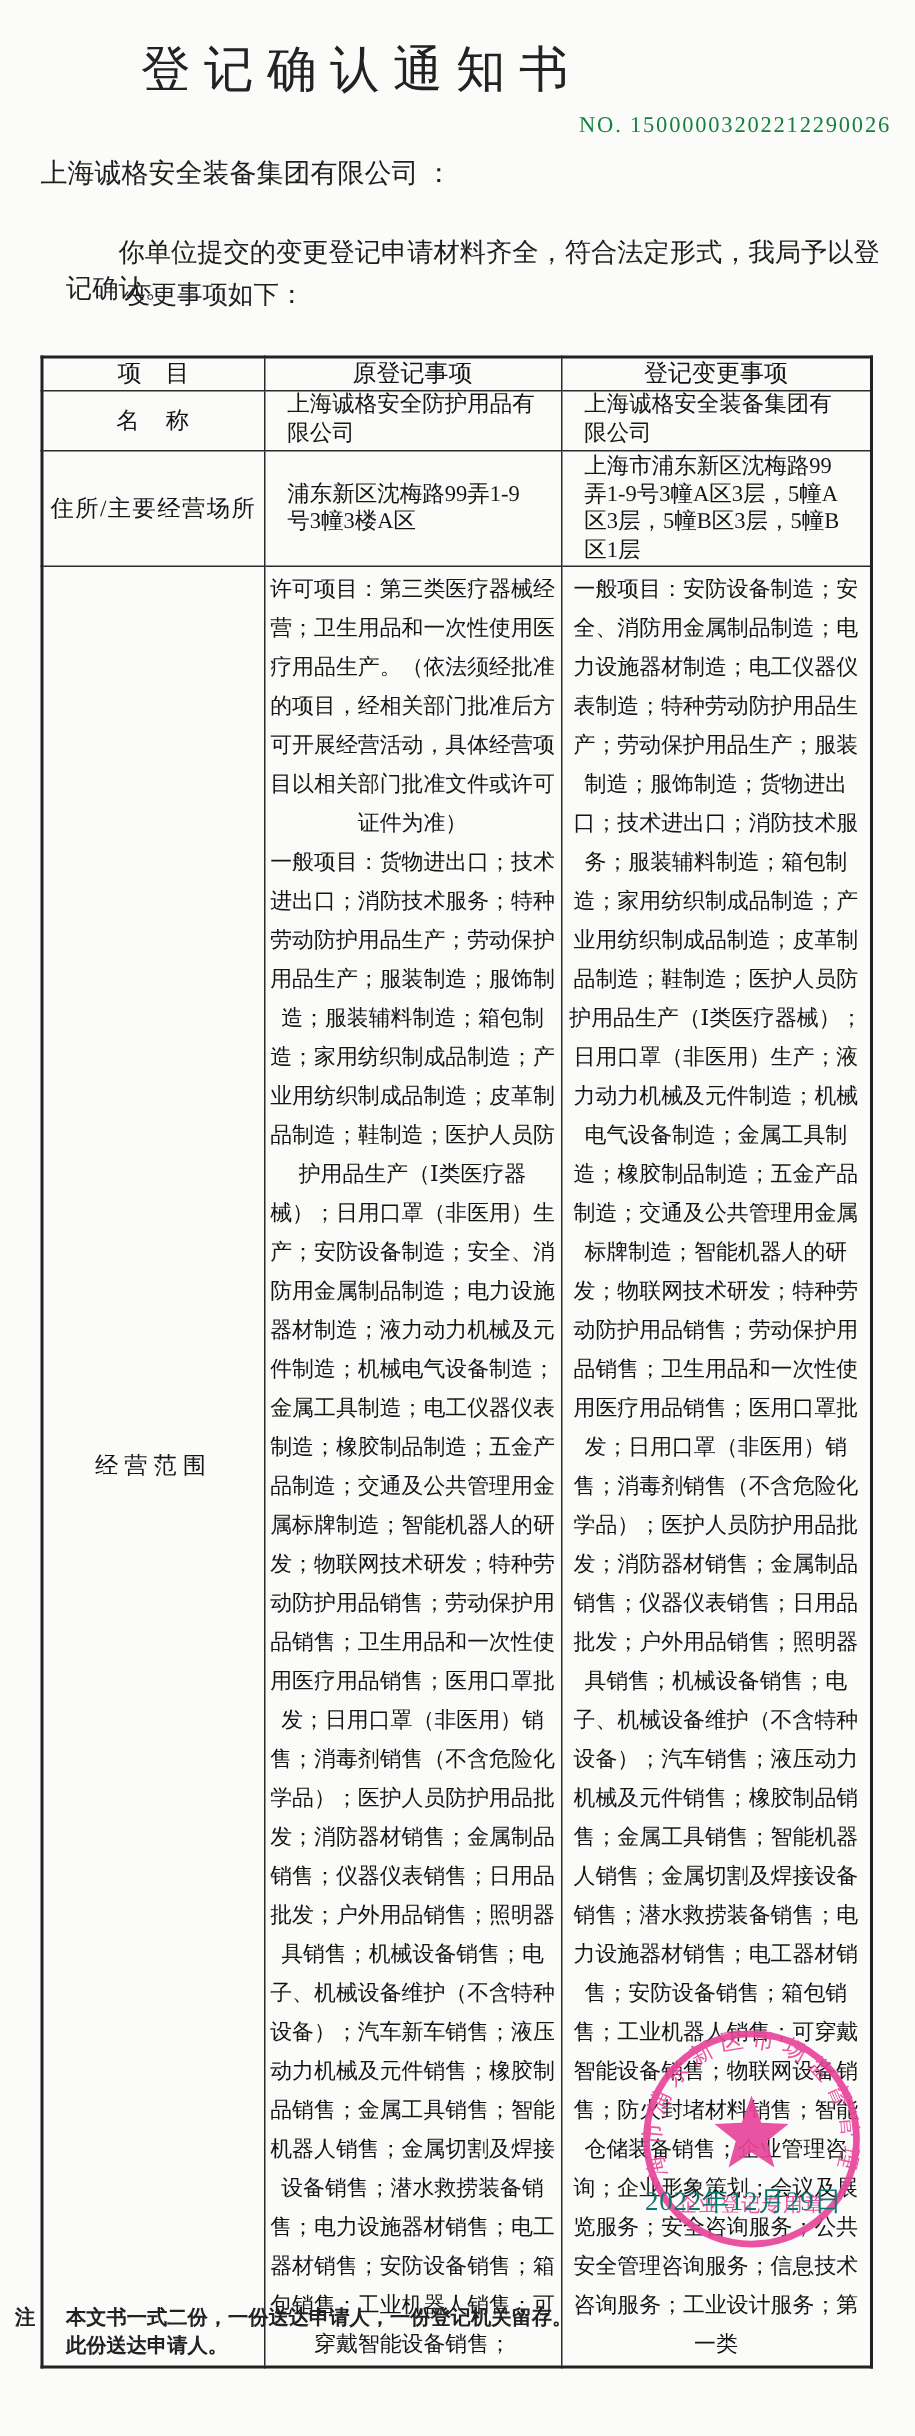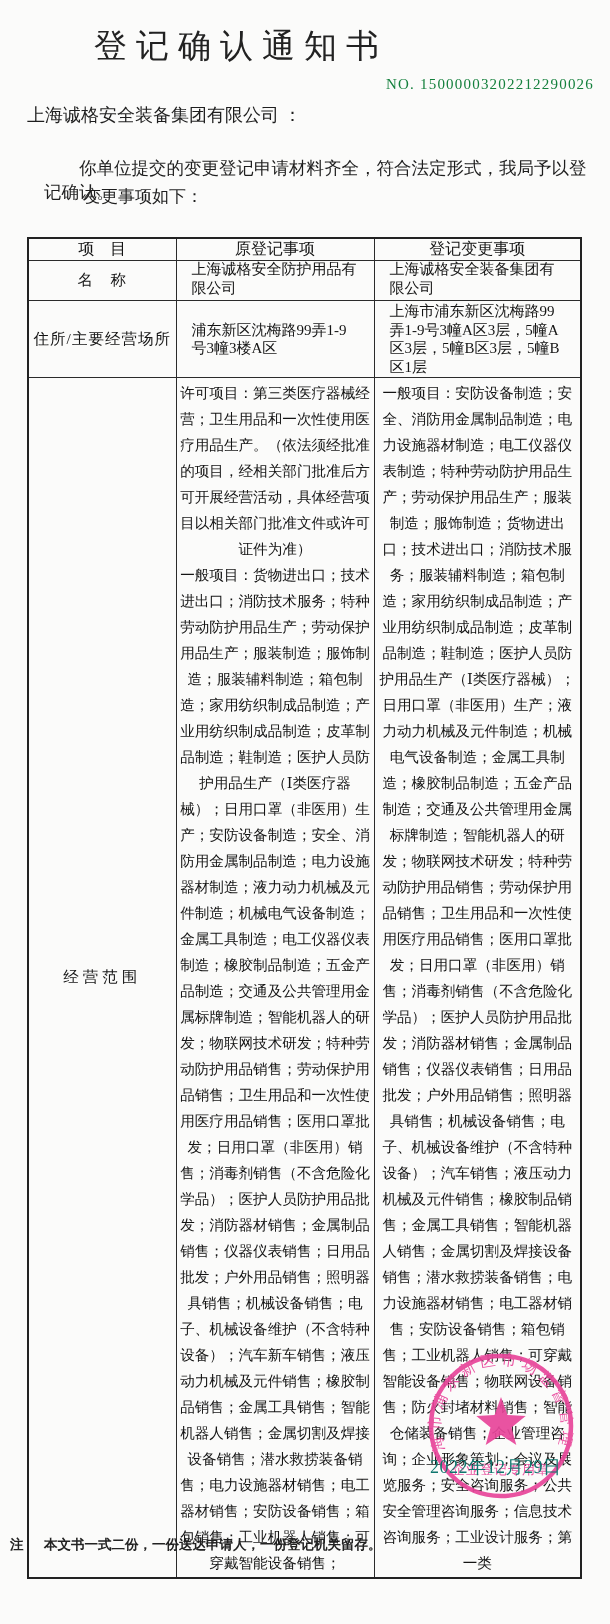--- a/index.html
+++ b/index.html
@@ -174,14 +174,15 @@
     <text x="77" y="124" text-anchor="middle" font-size="13" letter-spacing="1" font-family="Liberation Serif, DejaVu Serif, serif" fill="#e8459a">企业登记专用章</text>
   </svg>
 </div>
 
 <div class="stamp-date">2022年12月29日</div>
 
 <div class="footer-note">
   <div class="note-label">注</div>
   <div class="note-lines">
     <div>本文书一式二份，一份送达申请人，一份登记机关留存。</div>
+    <div>此份送达申请人。</div>
   </div>
 </div>
 
 </body></html>

